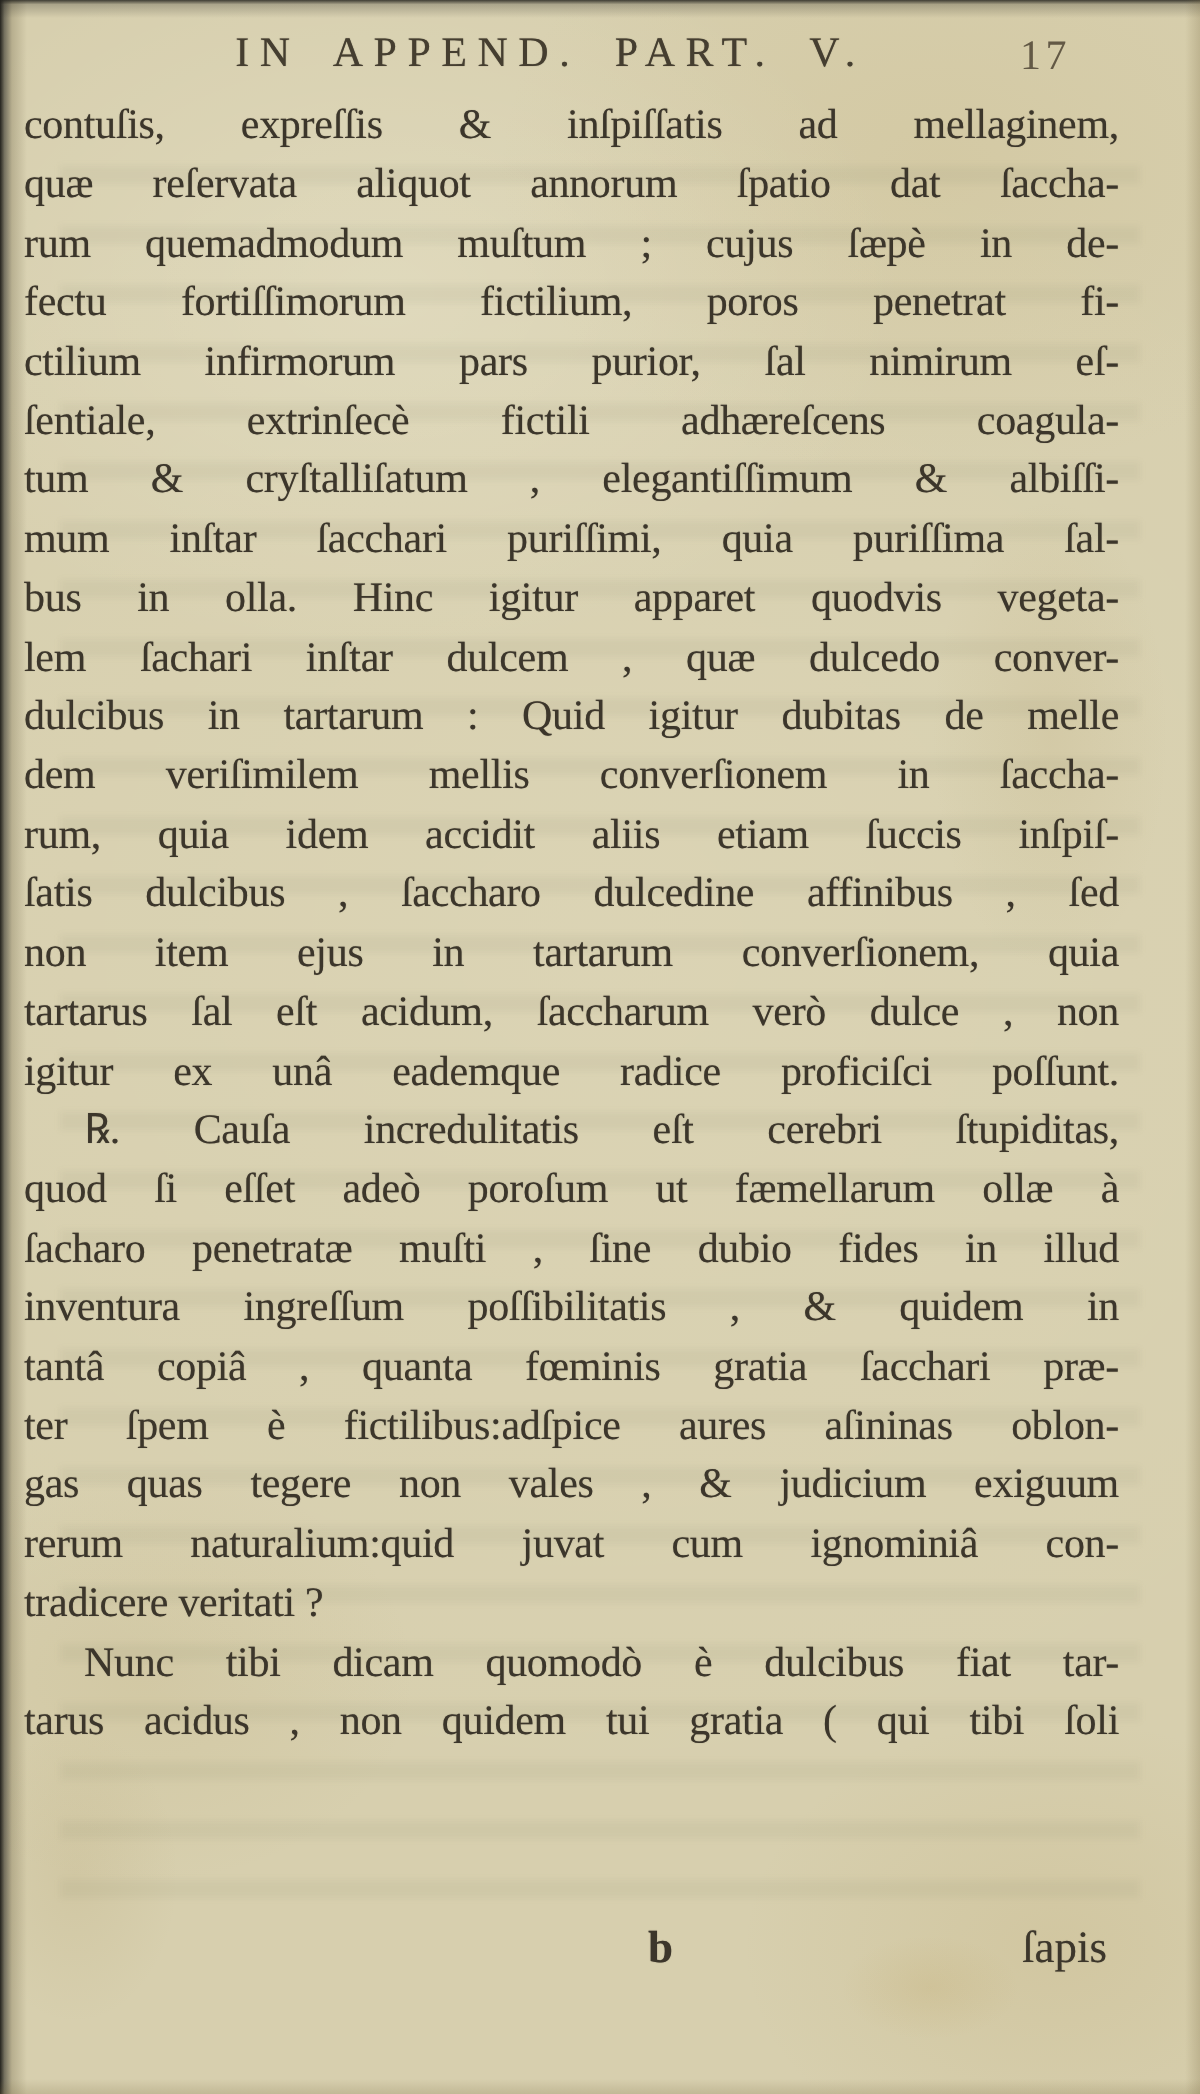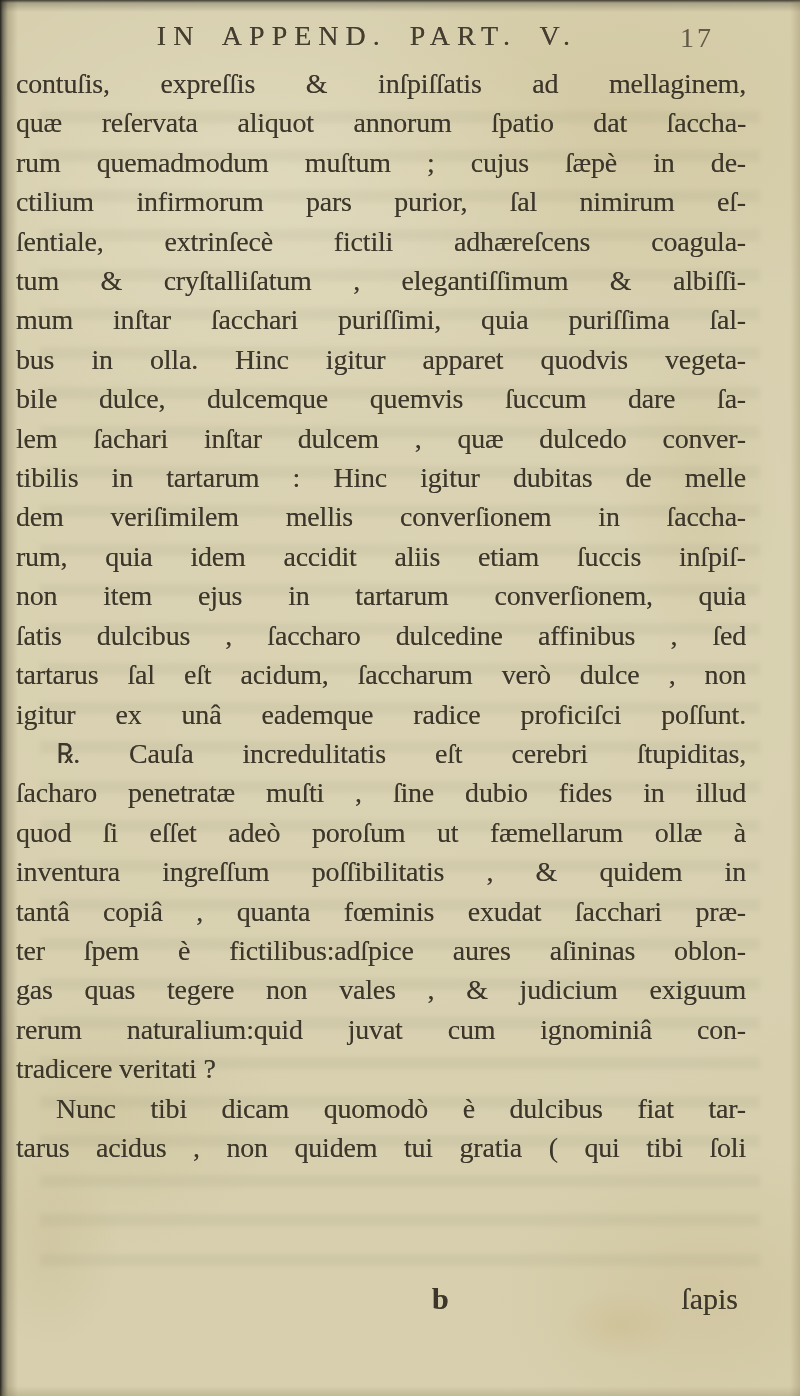--- a/index.html
+++ b/index.html
@@ -75,39 +75,39 @@
 
   <div class="running-head">
     <div class="head-title">IN APPEND. PART. V.</div>
     <div class="head-pagenum">17</div>
   </div>
 
   <div class="body-text" id="body-lines">
       <div class="line">contuſis, expreſſis &amp; inſpiſſatis ad mellaginem,</div>
       <div class="line">quæ reſervata aliquot annorum ſpatio dat ſaccha-</div>
       <div class="line">rum quemadmodum muſtum ; cujus ſæpè in de-</div>
+      <div class="line">fectu fortiſſimorum fictilium, poros penetrat fi-</div>
       <div class="line">ctilium infirmorum pars purior, ſal nimirum eſ-</div>
       <div class="line">ſentiale, extrinſecè fictili adhæreſcens coagula-</div>
       <div class="line">tum &amp; cryſtalliſatum , elegantiſſimum &amp; albiſſi-</div>
       <div class="line">mum inſtar ſacchari puriſſimi, quia puriſſima ſal-</div>
       <div class="line">bus in olla. Hinc igitur apparet quodvis vegeta-</div>
-      <div class="line">bile dulce, dulcemque quemvis ſuccum dare ſa-</div>
       <div class="line">lem ſachari inſtar dulcem , quæ dulcedo conver-</div>
-      <div class="line">tibilis in tartarum : Hinc igitur dubitas de melle</div>
+      <div class="line">dulcibus in tartarum : Quid igitur dubitas de melle</div>
       <div class="line">dem veriſimilem mellis converſionem in ſaccha-</div>
       <div class="line">rum, quia idem accidit aliis etiam ſuccis inſpiſ-</div>
+      <div class="line">ſatis dulcibus , ſaccharo dulcedine affinibus , ſed</div>
       <div class="line">non item ejus in tartarum converſionem, quia</div>
-      <div class="line">ſatis dulcibus , ſaccharo dulcedine affinibus , ſed</div>
       <div class="line">tartarus ſal eſt acidum, ſaccharum verò dulce , non</div>
       <div class="line">igitur ex unâ eademque radice proficiſci poſſunt.</div>
       <div class="line indent">℞. Cauſa incredulitatis eſt cerebri ſtupiditas,</div>
+      <div class="line">quod ſi eſſet adeò poroſum ut fæmellarum ollæ à</div>
       <div class="line">ſacharo penetratæ muſti , ſine dubio fides in illud</div>
-      <div class="line">quod ſi eſſet adeò poroſum ut fæmellarum ollæ à</div>
       <div class="line">inventura ingreſſum poſſibilitatis , &amp; quidem in</div>
-      <div class="line">tantâ copiâ , quanta fœminis exudat ſacchari præ-</div>
+      <div class="line">tantâ copiâ , quanta fœminis gratia ſacchari præ-</div>
       <div class="line">ter ſpem è fictilibus:adſpice aures aſininas oblon-</div>
       <div class="line">gas quas tegere non vales , &amp; judicium exiguum</div>
       <div class="line">rerum naturalium:quid juvat cum ignominiâ con-</div>
       <div class="line nojust">tradicere veritati ?</div>
       <div class="line indent">Nunc tibi dicam quomodò è dulcibus fiat tar-</div>
       <div class="line">tarus acidus , non quidem tui gratia ( qui tibi ſoli</div>
     </div>
 
   <div class="page-foot">
     <span class="sig-mark">b</span>

